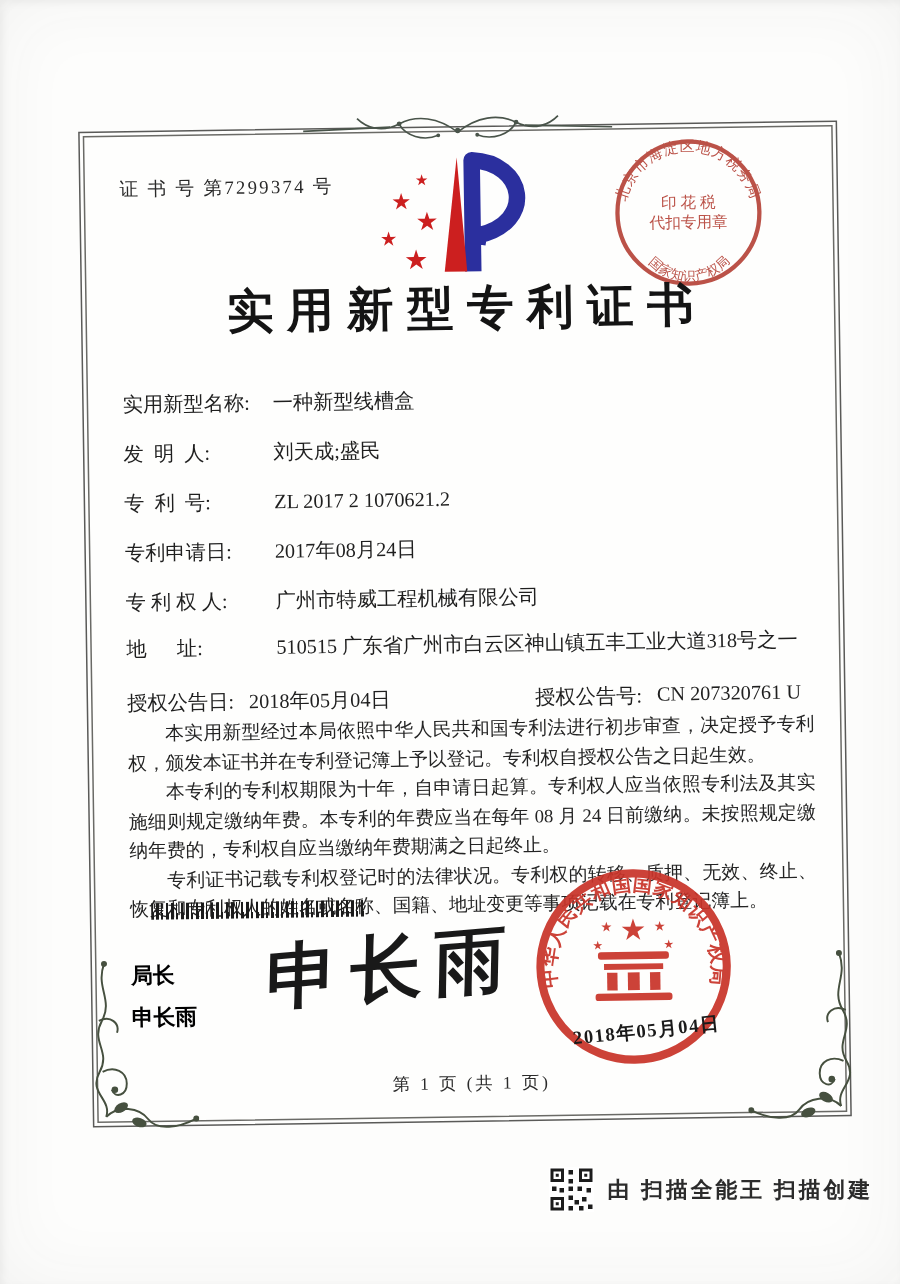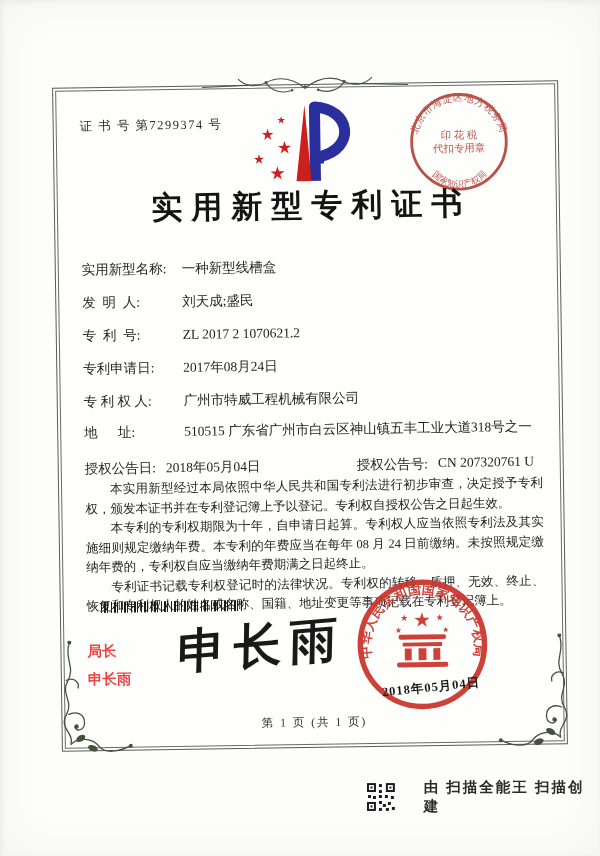--- a/index.html
+++ b/index.html
@@ -43,39 +43,39 @@
   .paragraphs p {
     text-indent:2em; font-size:12.5px; line-height:1.56; text-align:justify; color:#242424;
   }
   .barcode {
     position:absolute; left:40px; top:514px; width:142px; height:11px;
     background:repeating-linear-gradient(90deg,
       #1b1b1b 0 1.5px, transparent 1.5px 3px,
       #1b1b1b 3px 5px, transparent 5px 6.5px,
       #1b1b1b 6.5px 7.5px, transparent 7.5px 10px);
   }
-  .director { position:absolute; left:26px; top:549px; font-size:14.5px; font-weight:600; line-height:1.95; color:#ef4444; }
+  .director { position:absolute; left:26px; top:549px; font-size:14.5px; font-weight:600; line-height:1.95; color:#000000; }
   .signature {
     position:absolute; left:116px; top:528px; font-size:48px; font-weight:600;
     font-family:"DejaVu Sans","Liberation Sans",sans-serif;
     transform:rotate(-4deg) skewX(-6deg); letter-spacing:8px; color:#191919;
   }
   .office-seal { position:absolute; left:292px; top:492px; width:138px; height:138px; opacity:.93; }
   .seal-date {
     position:absolute; left:294px; top:596px; width:150px; text-align:center;
     font-size:12.5px; font-weight:700; letter-spacing:1px; color:#1a1a1a;
     transform:rotate(-5deg);
   }
   .page-footer { position:absolute; left:0; width:100%; top:630px; text-align:center; font-size:11.5px; letter-spacing:2px; color:#2a2a2a; }
   .ornament-top { position:absolute; left:50%; top:-15px; width:210px; height:32px; margin-left:-105px; }
   .flourish { position:absolute; width:92px; height:122px; }
   .flourish.bl { left:-22px; top:552px; }
   .flourish.br { left:436px; top:552px; transform:scaleX(-1); }
   .scanner-credit {
-    position:absolute; left:366px; top:778px; display:flex; align-items:center; gap:28px;
+    position:absolute; left:366px; top:778px; display:flex; align-items:center; gap:9px;
     font-family:"Liberation Sans","DejaVu Sans",sans-serif;
     font-size:14.5px; font-weight:700; letter-spacing:2px; color:#2b2b2b;
   }
   svg text { font-family:"Liberation Serif","DejaVu Serif",serif; }
 </style>
 </head>
 <body>
 
 <div class="scan-page">
 

